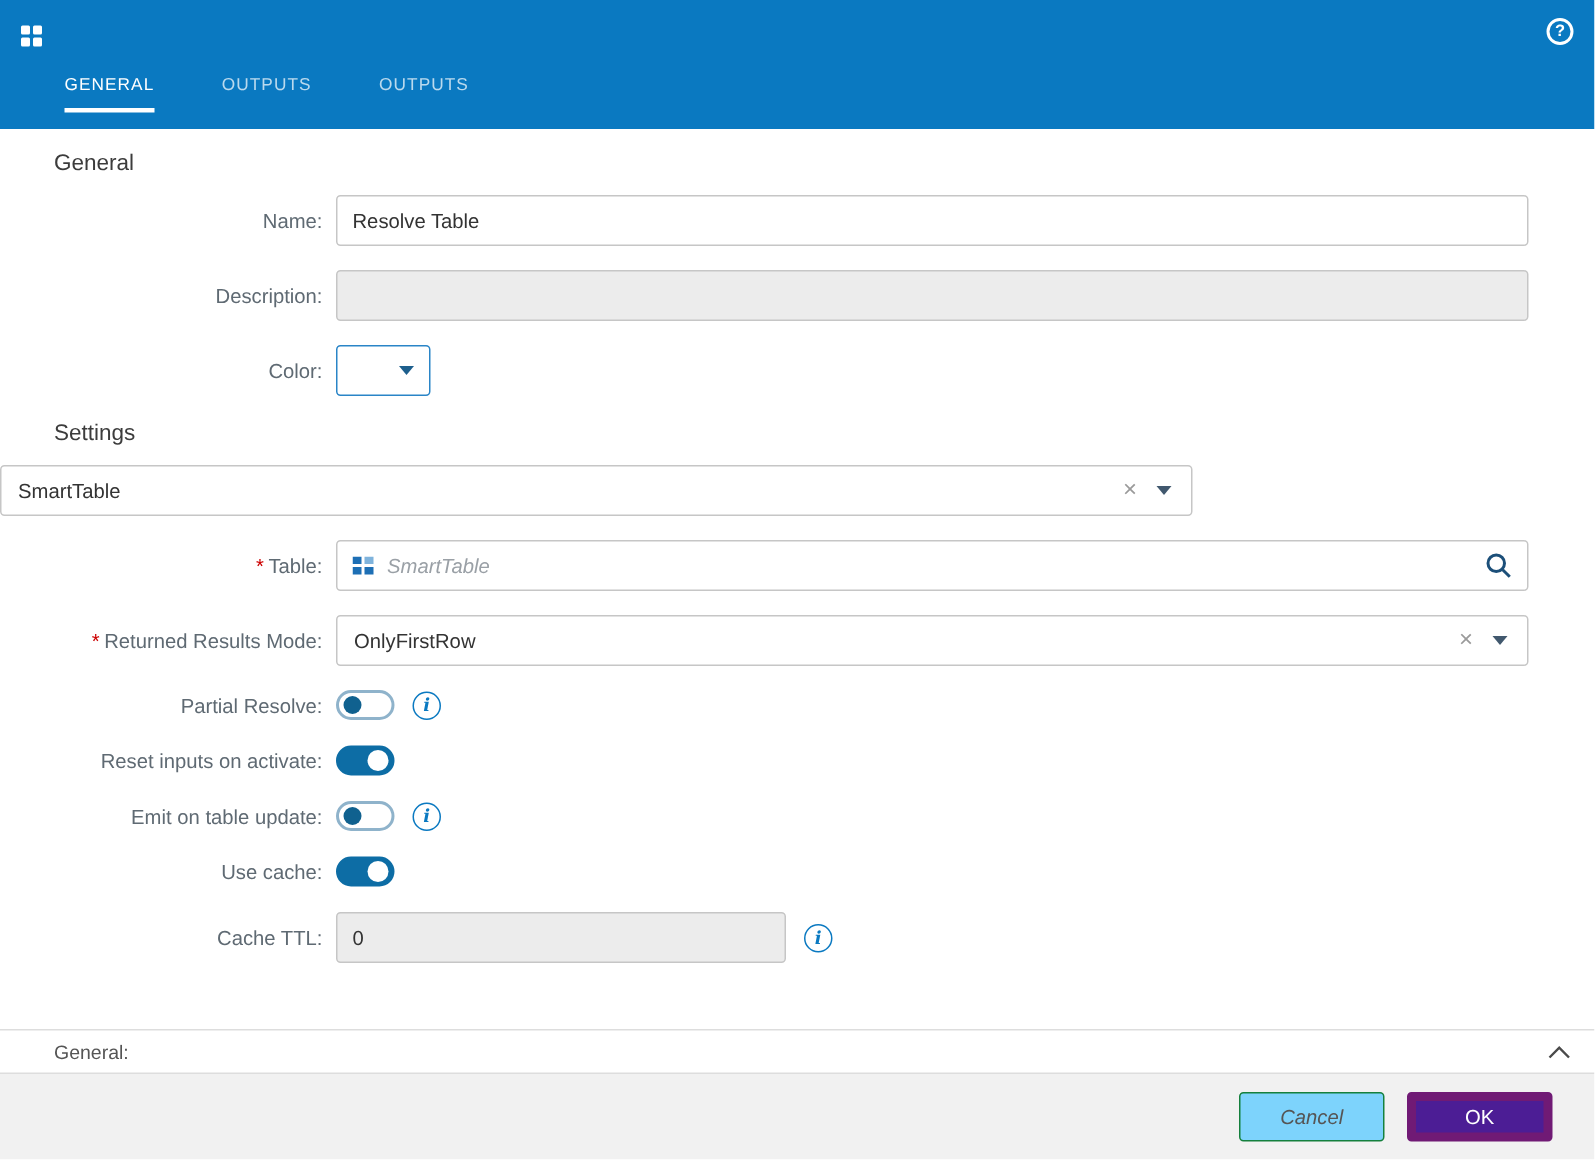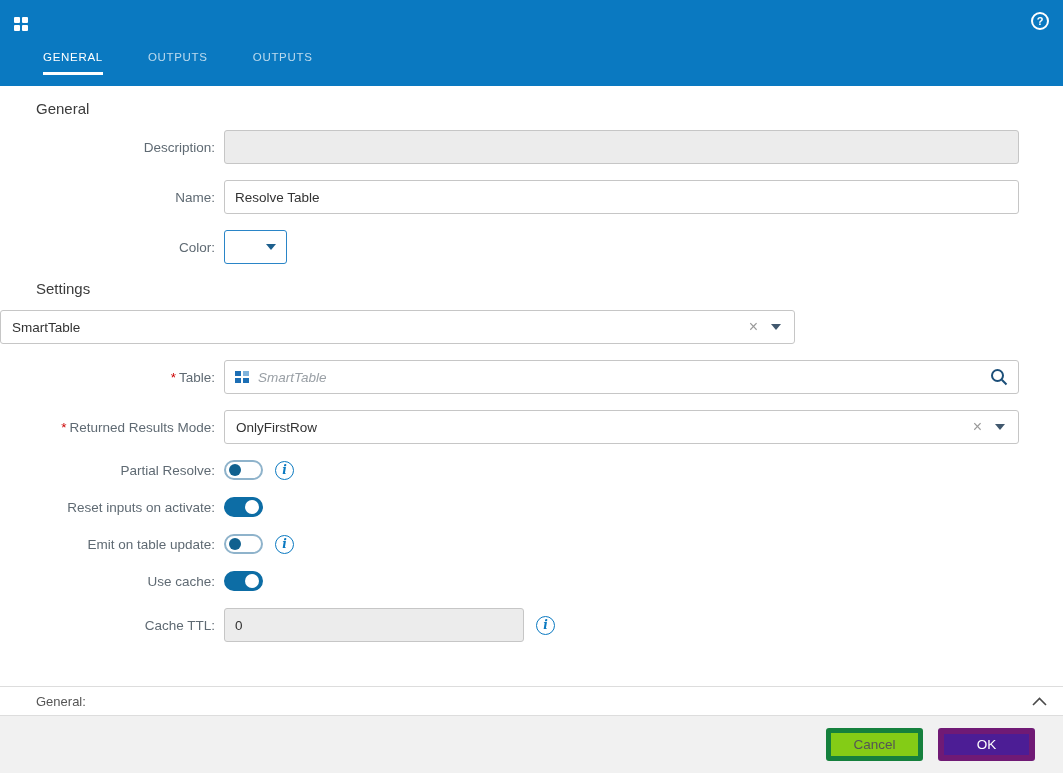--- a/index.html
+++ b/index.html
@@ -68,21 +68,21 @@
   .comments-bar { flex:0 0 30px; border-top:1px solid #ddd; border-bottom:1px solid #ddd; background:#fff;
                   display:flex; align-items:center; justify-content:space-between;
                   padding:0 16px 0 36px; cursor:pointer; }
   .comments-label { color:#555; font-size:13px; }
   .chev { display:flex; align-items:center; }
 
   
   footer { flex:0 0 57px; background:#f1f1f1; display:flex; align-items:center;
            justify-content:flex-end; gap:15px; padding-right:28px; }
   .btn { height:33px; min-width:97px; border-radius:3px; font-size:13.5px; font-family:inherit; cursor:pointer; }
-  .btn.cancel { background:#84cc16; border:5px solid #15803d; color:#555; }
+  .btn.cancel { background:#7dd3fc; border:1px solid #15803d; color:#555;font-style:italic; }
   .btn.ok { background:#4c1d95; border:6px solid #701a75; color:#fff; }
 </style>
 </head>
 <body>
 
 <div class="app">
 
   <header class="header">
     <div class="title-row">
       <span class="menu-icon">
@@ -98,27 +98,27 @@
       <div class="tab">OUTPUTS</div>
       <div class="tab">OUTPUTS</div>
     </nav>
   </header>
 
   <main>
 
     <h2 class="section">General</h2>
 
     <div class="row">
+      <label class="lbl">Name:</label>
+      <input class="text w-full" value="Resolve Table" style="">
+    </div>
+
+    <div class="row">
       <label class="lbl">Description:</label>
       <input class="text gray w-full" value="" style="">
-    </div>
-
-    <div class="row">
-      <label class="lbl">Name:</label>
-      <input class="text w-full" value="Resolve Table" style="">
     </div>
 
     <div class="row">
       <label class="lbl">Color:</label>
       <div class="select color-select">
         <span class="caret"></span>
       </div>
     </div>
 
     <h2 class="section">Settings</h2>

